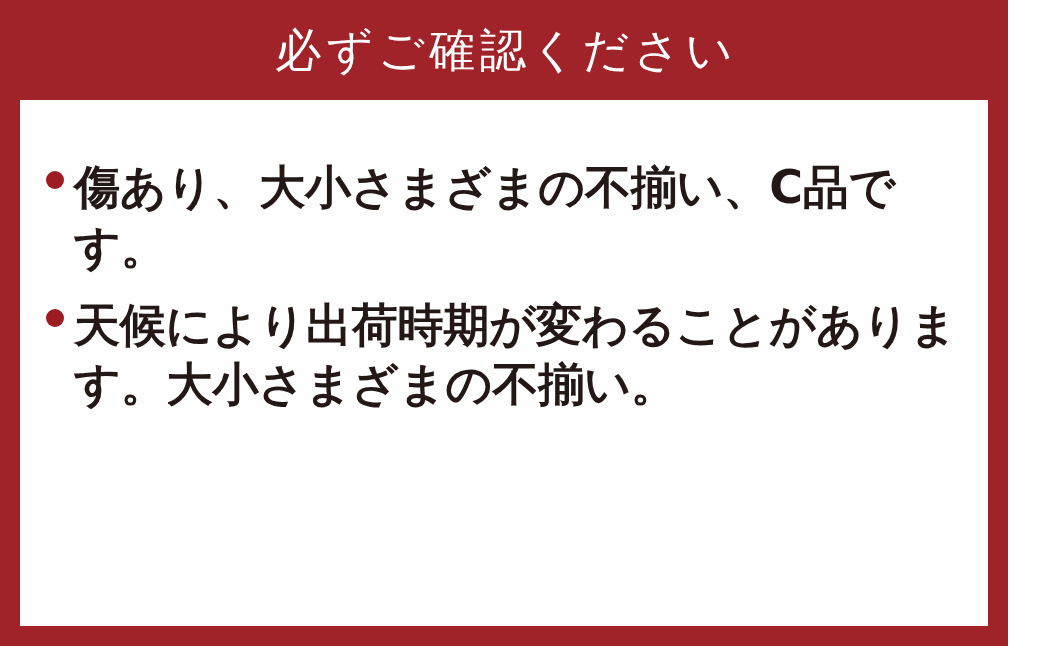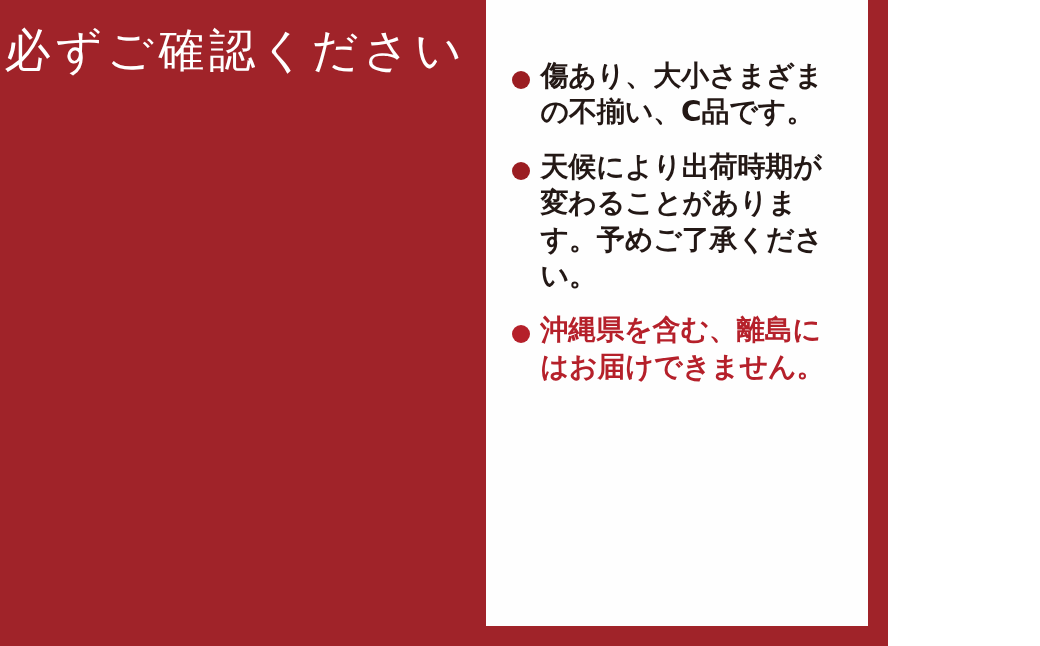--- a/index.html
+++ b/index.html
@@ -9,25 +9,26 @@
   body {
     width: 1040px;
     height: 646px;
     background: #ffffff;
     font-family: "DejaVu Sans", "Liberation Sans", sans-serif;
     overflow: hidden;
   }
 
   .notice-card {
     position: relative;
-    width: 888px;
+    width: 1008px;
     height: 646px;
     background: #A02329;
     box-sizing: border-box;
     display: flex;
+    flex-direction: column;
     justify-content: flex-end;
   }
 
   
   .notice-header {
     height: 100px;
     flex: 0 0 100px;
     background: #A02329;
     display: flex;
     align-items: center;
@@ -76,21 +77,21 @@
     height: 18px;
     border-radius: 50%;
     background: #9B1D22;
     margin-top: 13px;
     margin-right: 10px;
   }
 
   .bullet-text {
     flex: 1 1 auto;
     color: #231815;
-    font-size: 28px;
+    font-size: 46px;
     font-weight: 700;
     line-height: 1.30;
     letter-spacing: -0.005em;
     font-family: "DejaVu Sans", "Liberation Sans", sans-serif;
     word-break: break-all;
   }
 
   .bullet-text.accent-red {
     color: #B5202A;
   }
@@ -112,25 +113,21 @@
     <ul class="bullet-list">
 
       <li class="bullet-item">
         <span class="bullet-marker"></span>
         <span class="bullet-text">傷あり、大小さまざまの不揃い、C品です。</span>
       </li>
 
 
       <li class="bullet-item">
         <span class="bullet-marker"></span>
-        <span class="bullet-text">天候により出荷時期が変わることがあります。予めご了承ください。</span>
+        <span class="bullet-text">天候により出荷時期が変わることがあります。大小さまざまの不揃い。</span>
       </li>
 
-      <li class="bullet-item is-red">
-        <span class="bullet-marker"></span>
-        <span class="bullet-text accent-red">沖縄県を含む、離島にはお届けできません。</span>
-      </li>
 
 
     </ul>
   </div>
 
 </div>
 
 </body></html>

